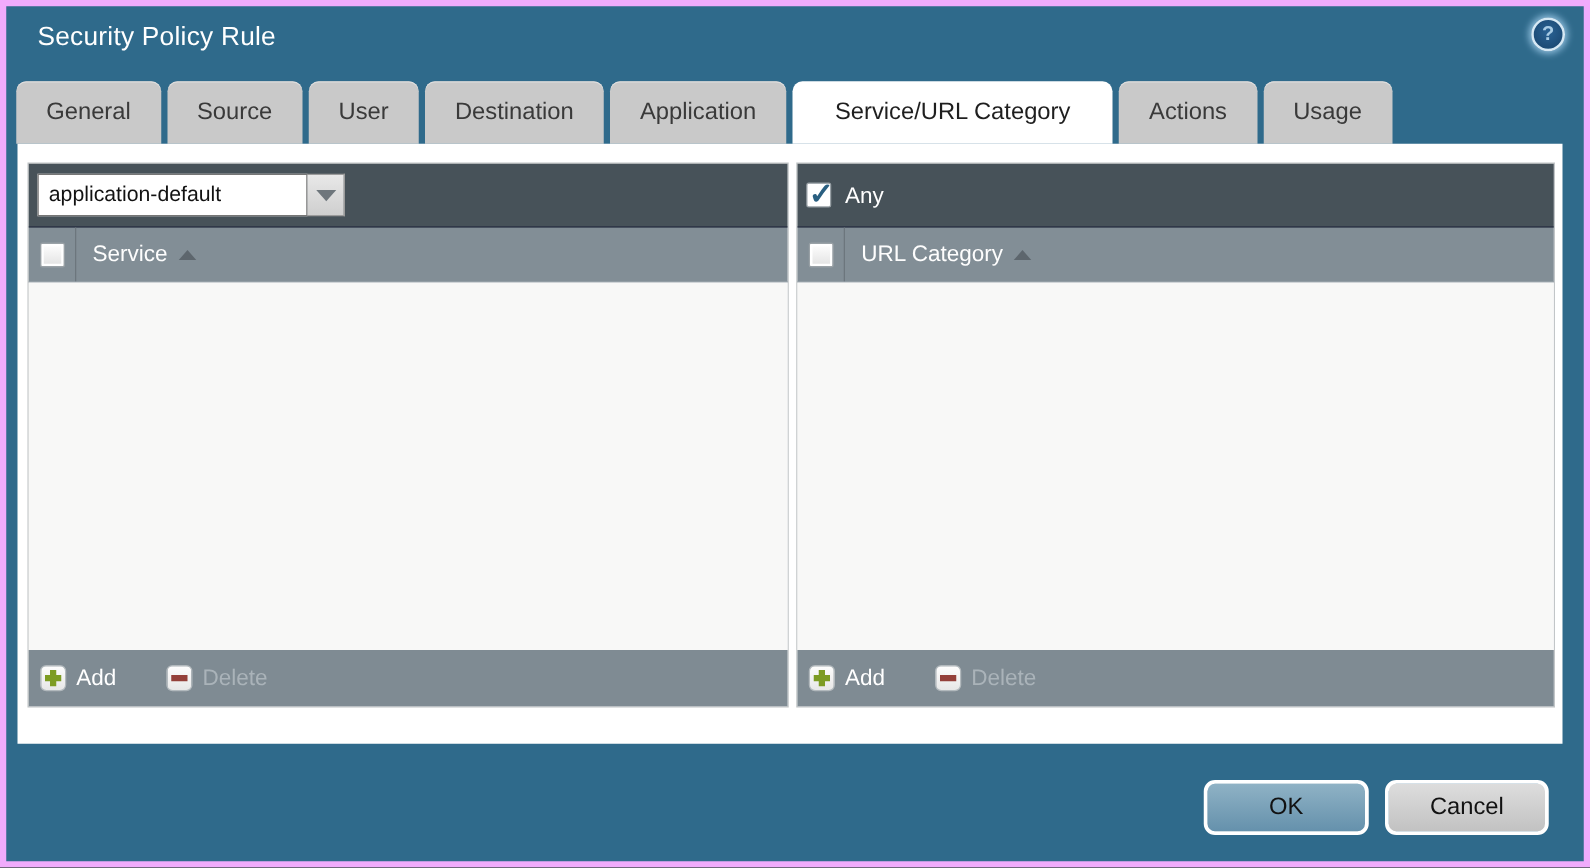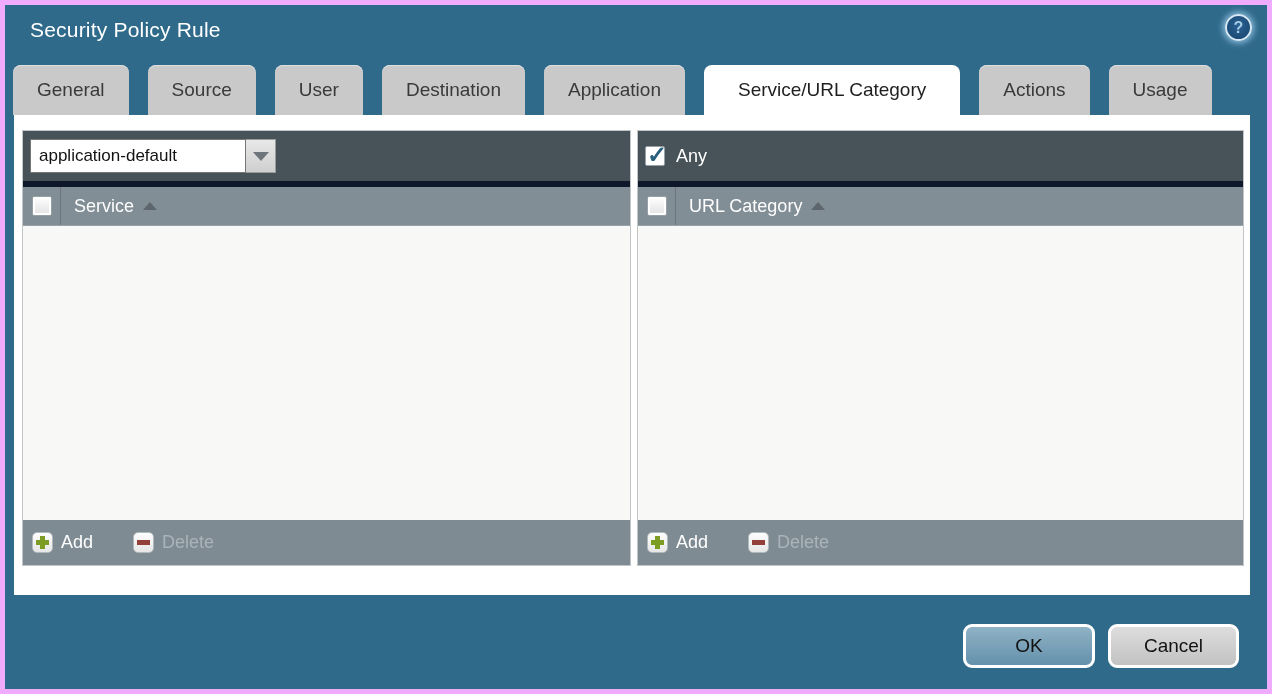--- a/index.html
+++ b/index.html
@@ -8,21 +8,21 @@
   .dialog{position:absolute;left:5px;top:5px;width:1262px;height:684px;background:#2f6a8b;}
 
   
   .title{position:absolute;left:25px;top:13px;font-size:21px;color:#ffffff;letter-spacing:.2px;}
   .help{position:absolute;right:15px;top:9px;width:27px;height:27px;border-radius:50%;
         background:radial-gradient(circle at 50% 42%,#2a6294 0%,#1d4c77 70%);
         border:2px solid #d6e8f4;box-shadow:0 0 6px 2px rgba(160,205,235,.85);
         color:#a9cce5;font-weight:bold;font-size:16px;text-align:center;line-height:23px;cursor:pointer;}
 
   
-  .tabs{position:absolute;left:8px;top:60px;height:50px;display:flex;gap:19px;}
+  .tabs{position:absolute;left:8px;top:60px;height:50px;display:flex;gap:5px;}
   .tab{height:50px;line-height:50px;padding:0 24px;background:#c9c9c9;border-radius:8px 8px 0 0;
        font-size:19px;color:#3a3a3a;cursor:pointer;box-shadow:inset 0 1px 0 #dedede;white-space:nowrap;}
   .tab.active{background:#ffffff;color:#1f1f1f;padding:0 34px;box-shadow:none;}
 
   
   .content{position:absolute;left:9px;top:110px;width:1236px;height:480px;background:#ffffff;}
   .panel{position:absolute;top:15px;height:436px;border:1px solid #c2c6c8;display:flex;flex-direction:column;background:#f8f8f7;}
   .panel.left{left:8px;width:609px;}
   .panel.right{left:623px;width:607px;}
 
@@ -33,21 +33,21 @@
              display:flex;align-items:center;justify-content:center;cursor:pointer;}
   .tri-down{width:0;height:0;border-left:8px solid transparent;border-right:8px solid transparent;border-top:9px solid #6e767c;}
   .tri-up{width:0;height:0;border-left:7px solid transparent;border-right:7px solid transparent;border-bottom:8px solid #5d666d;}
 
   .checkbox{width:20px;height:20px;background:linear-gradient(#ffffff,#e2e2e2);border:1px solid #98a0a5;border-radius:2px;
             box-shadow:inset 0 0 0 2px #ffffff;cursor:pointer;position:relative;flex:0 0 auto;}
   .checkbox.checked{background:#ffffff;}
   .checkbox.checked::after{content:"\2713";position:absolute;left:1px;top:-6px;color:#2a5f80;font-weight:bold;font-size:24px;}
 
   .grid-header{height:45px;background:#828e96;display:flex;align-items:stretch;flex:0 0 auto;
-               border-top:6px solid #0f172a;border-bottom:1px solid #98a2a9;color:#fdfdfd;font-size:18px;}
+               border-top:1px solid #0f172a;border-bottom:1px solid #98a2a9;color:#fdfdfd;font-size:18px;}
   .cb-col{width:38px;display:flex;justify-content:center;align-items:center;border-right:1px solid #6c767d;}
   .header-label{display:flex;align-items:center;gap:9px;margin-left:13px;cursor:pointer;}
 
   .grid-body{flex:1 1 auto;background:#f8f8f7;}
 
   .grid-footer{height:45px;background:#7f8b93;display:flex;align-items:center;padding:0 9px;gap:40px;flex:0 0 auto;
                color:#ffffff;font-size:18px;}
   .action-btn{display:flex;align-items:center;gap:8px;cursor:pointer;}
   .icon-badge{width:21px;height:21px;background:linear-gradient(#fdfdfd,#e7e7e7);border:1px solid #b2b9bd;border-radius:5px;position:relative;flex:0 0 auto;}
   .plus::before{content:"";position:absolute;left:3px;top:7px;width:13px;height:5px;background:#7d9c23;}

